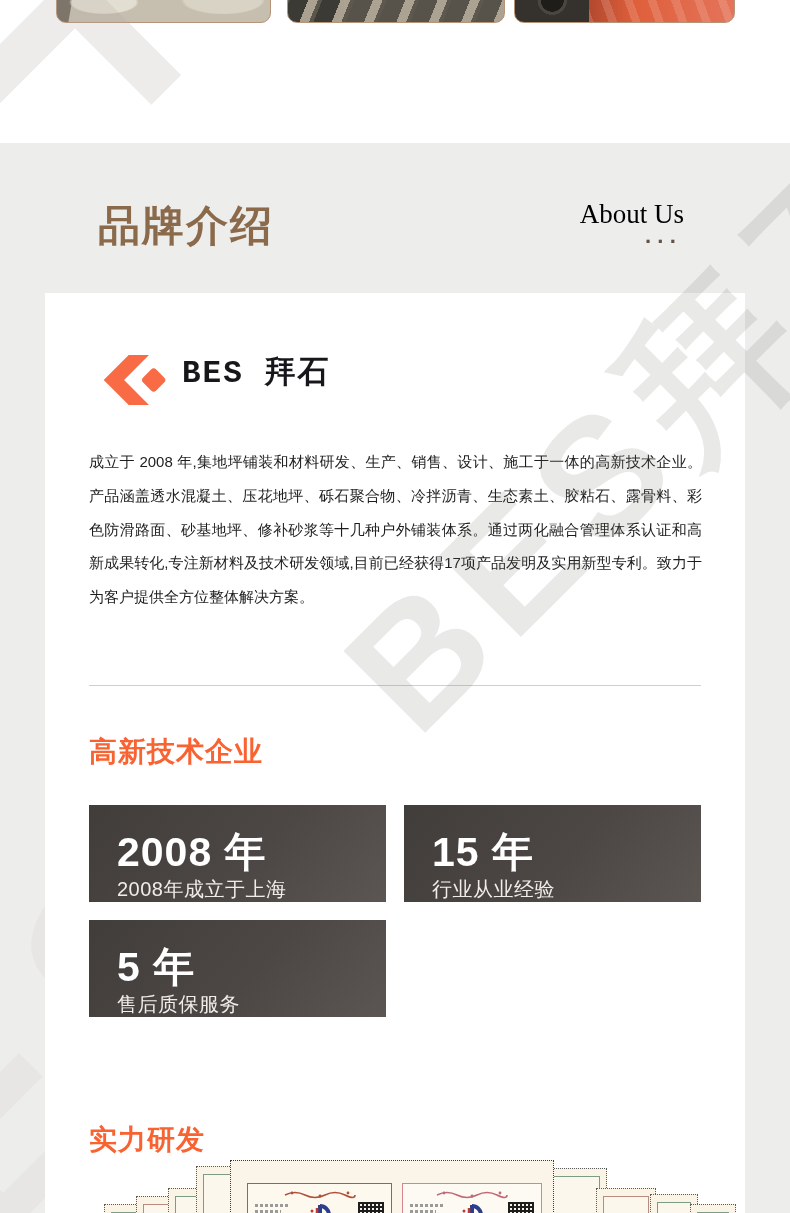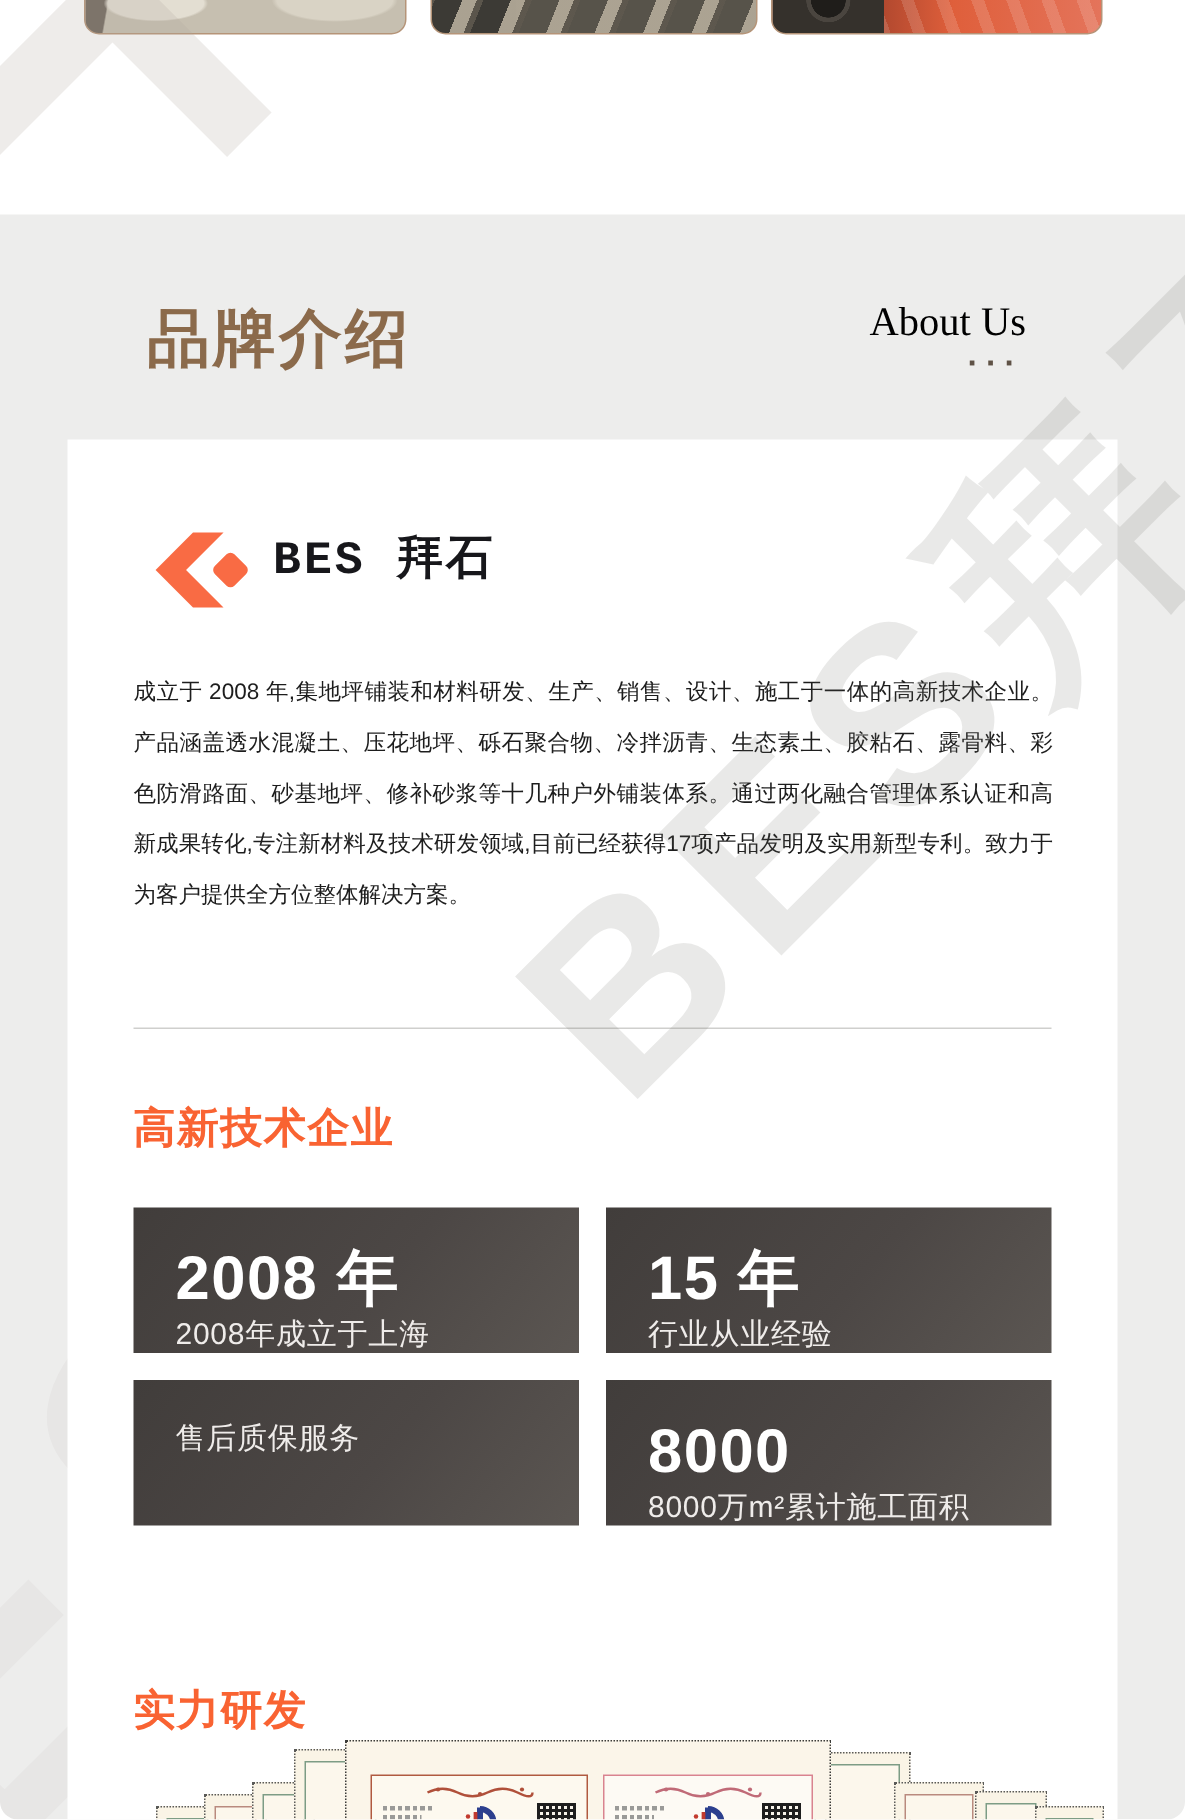--- a/index.html
+++ b/index.html
@@ -1,18 +1,18 @@
 <!DOCTYPE html>
 <html><head>
 <meta charset="utf-8">
 <style>
   * { margin:0; padding:0; box-sizing:border-box; }
   html,body { background:#fff; }
   body { font-family:"Liberation Sans","DejaVu Sans",sans-serif; }
-  #page { position:relative; width:790px; height:1213px; overflow:hidden; background:#fff; margin:0 auto;border-radius:12px; }
+  #page { position:relative; width:790px; height:1213px; overflow:hidden; background:#fff; margin:0 auto; }
 
   
   .gallery { position:absolute; top:-31px; left:0; width:790px; height:54px; }
   .photo { position:absolute; height:54px; border-radius:10px; border:1px solid #b59478; overflow:hidden; }
   .photo-1 { left:56px;  width:215px;
     background:
       radial-gradient(58px 20px at 22% 62%, #e3ded2 0 55%, rgba(0,0,0,0) 60%),
       radial-gradient(70px 24px at 78% 58%, #d9d3c5 0 55%, rgba(0,0,0,0) 60%),
       radial-gradient(90px 30px at 48% 18%, #4e4337 0 55%, rgba(0,0,0,0) 62%),
       linear-gradient(100deg, #6f665c 0 9%, rgba(0,0,0,0) 9.5%),
@@ -134,25 +134,22 @@
     <div class="stats">
       <div class="stat">
         <div class="stat-value">2008 年</div>
         <div class="stat-caption">2008年成立于上海</div>
       </div>
       <div class="stat">
         <div class="stat-value">15 年</div>
         <div class="stat-caption">行业从业经验</div>
       </div>
       <div class="stat">
+        <div class="stat-value">5 年</div>
         <div class="stat-caption">售后质保服务</div>
-      </div>
-      <div class="stat">
-        <div class="stat-value">8000</div>
-        <div class="stat-caption">8000万m²累计施工面积</div>
       </div>
     </div>
 
     <div class="h-orange h2-pos">实力研发</div>
 
     <div class="certs">
       <div class="cert-sm" style="left:59px;top:52px;width:42px;">
           <div class="inner"></div>
         </div>
       <div class="cert-sm" style="left:91px;top:44px;width:42px;">

